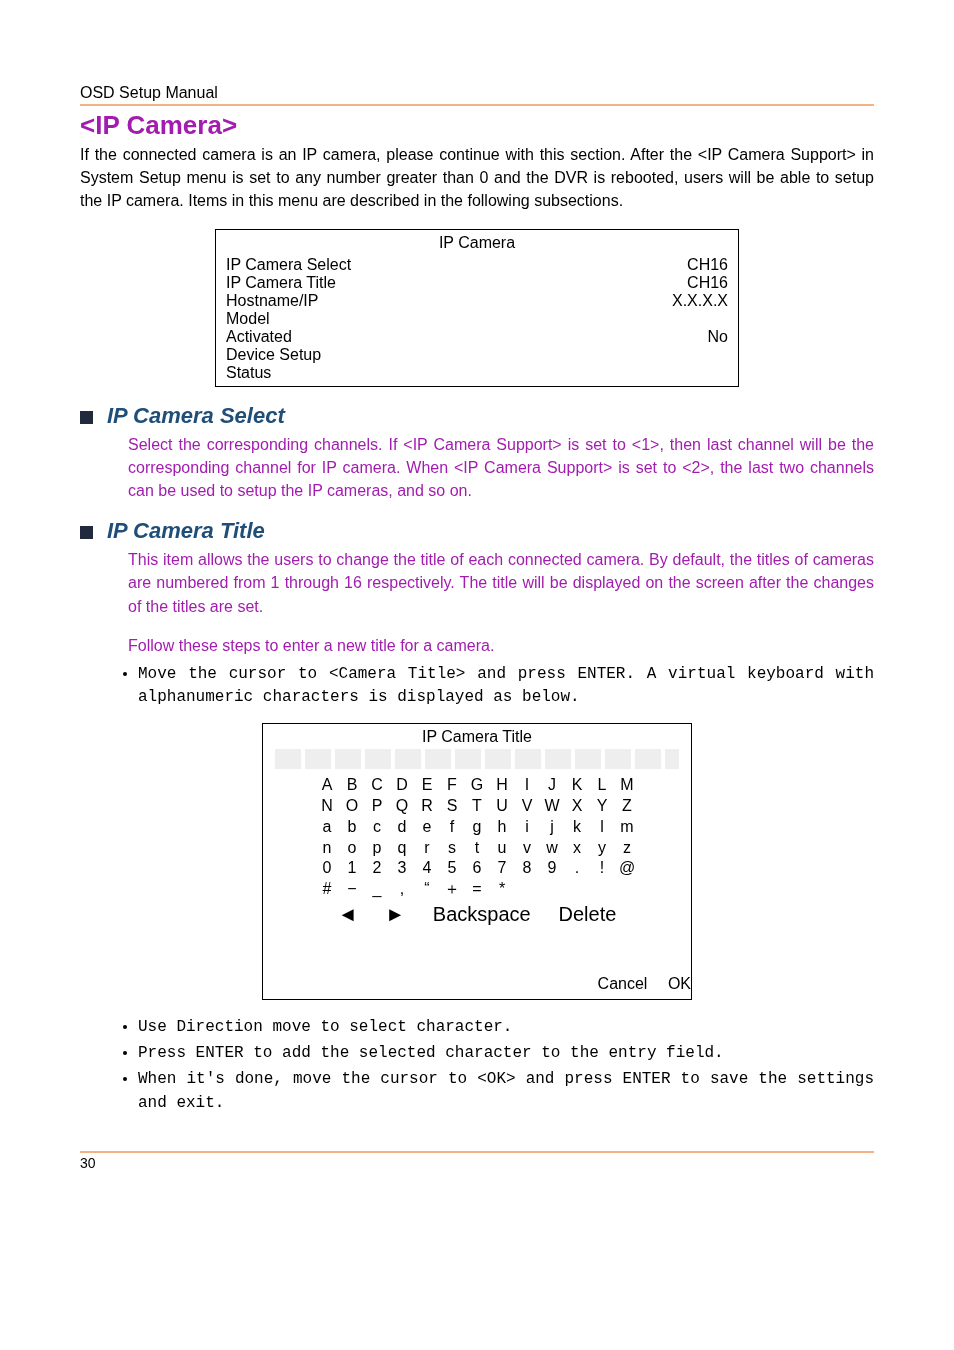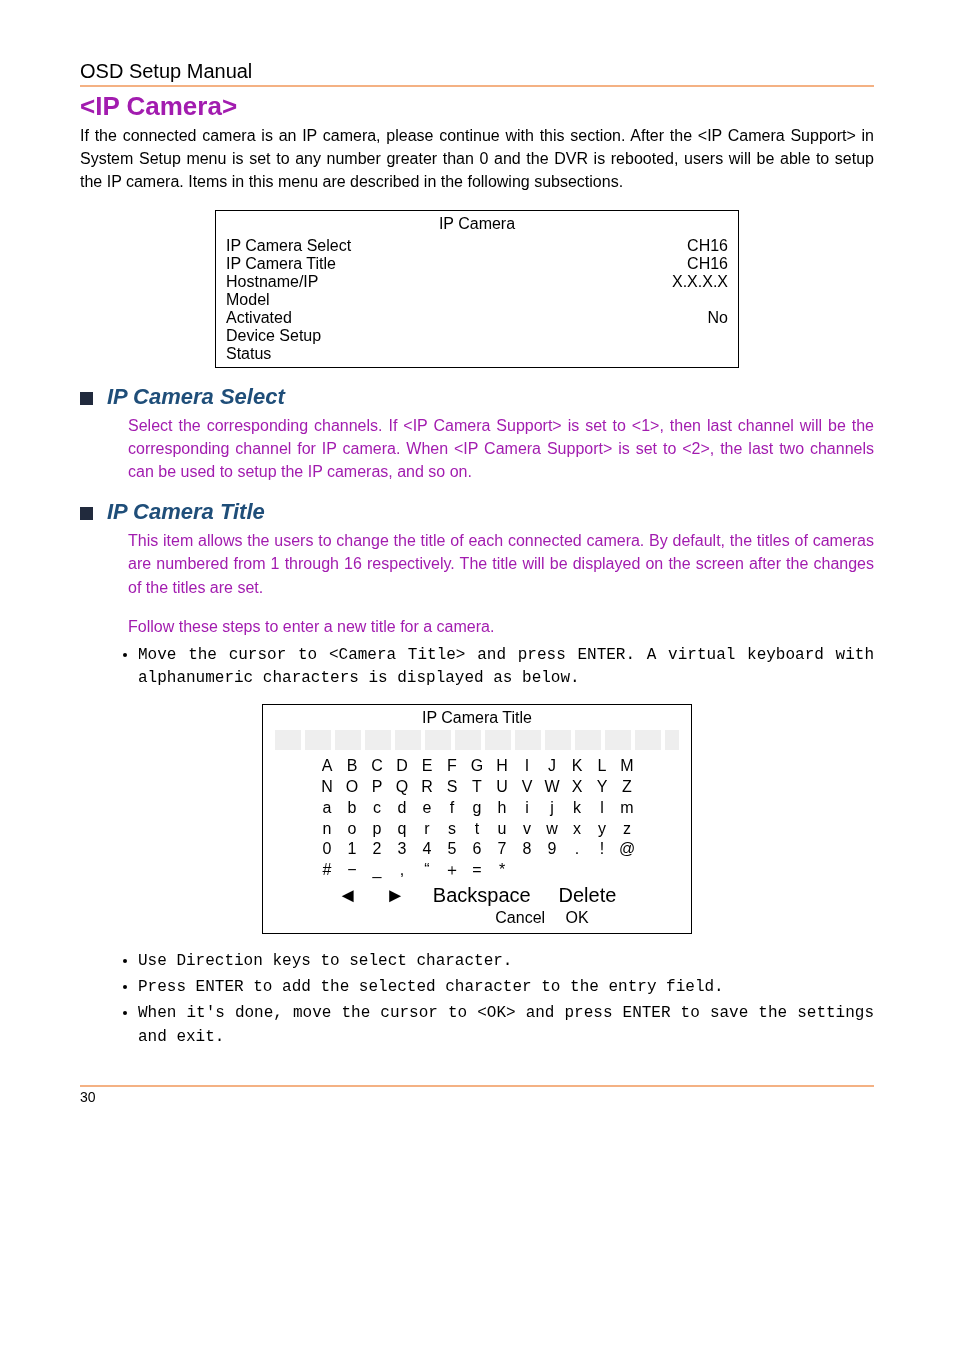--- a/index.html
+++ b/index.html
@@ -7,23 +7,24 @@
     padding: 0;
     font-family: Arial, Helvetica, sans-serif;
     background: #fff;
     width: 954px;
   }
   .page {
     padding: 60px 80px 40px 80px;
     box-sizing: border-box;
   }
   .header-text {
-    font-size: 20px;
+    font-size: 16px;
     color: #000;
     margin-bottom: 2px;
+    margin-top: 24px;
   }
   .hr-top {
     border: none;
     border-top: 2px solid #f4b183;
     margin: 0 0 4px 0;
   }
   .h1-title {
     font-size: 26px;
     font-weight: bold;
     color: #a21caf;
@@ -124,23 +125,24 @@
     text-align: center;
     line-height: 1.3;
     font-size: 16px;
   }
   .kb-controls {
     text-align: center;
     padding: 3px 0 2px 0;
     font-size: 20px;
   }
   .kb-cancel {
-    text-align: center;
+    text-align: right;
     padding: 0 0 6px 130px;
     font-size: 16px;
+    margin-top: 47px;
   }
   .kb-cancel span + span { margin-left: 16px; }
   .footer-hr {
     border: none;
     border-top: 2px solid #f4b183;
     margin: 36px 0 2px 0;
   }
   .page-num {
     font-size: 14px;
   }
@@ -313,20 +315,20 @@
       &nbsp;&nbsp;&nbsp;
       <span>Delete</span>
     </div>
     <div class="kb-cancel">
       <span>Cancel</span>
       <span>OK</span>
     </div>
   </div>
 
   <ul class="bullets" id="final-bullets">
-      <li>Use Direction keys to select character.</li>
+      <li>Use Direction move to select character.</li>
       <li>Press ENTER to add the selected character to the entry field.</li>
       <li>When it's done, move the cursor to &lt;OK&gt; and press ENTER to save the settings and exit.</li>
     </ul>
 
   <hr class="footer-hr">
   <div class="page-num">30</div>
 </div>
 
 </body></html>

